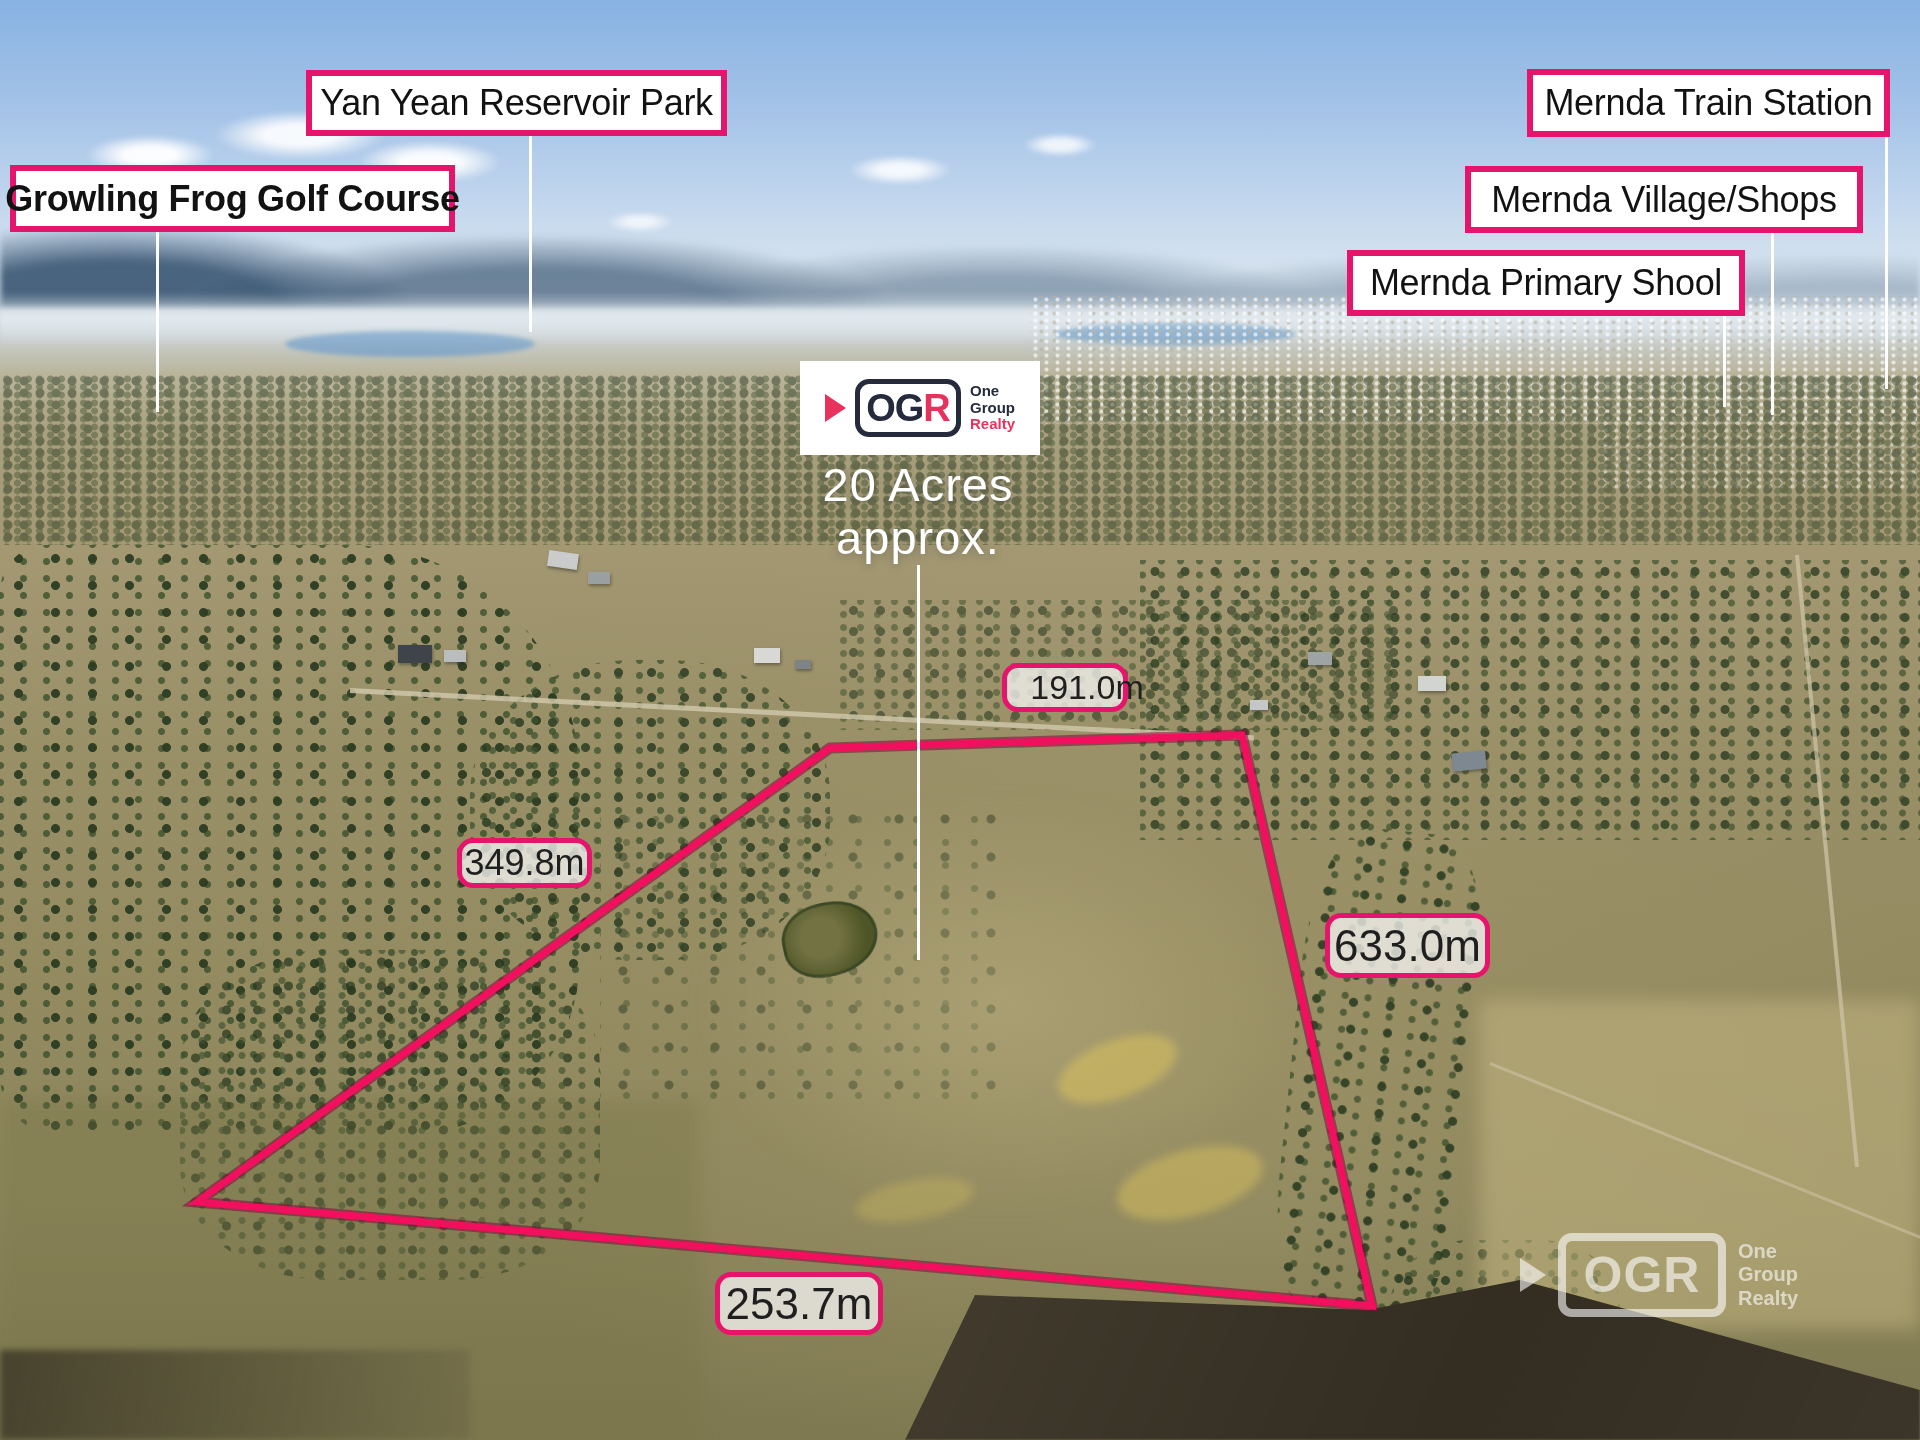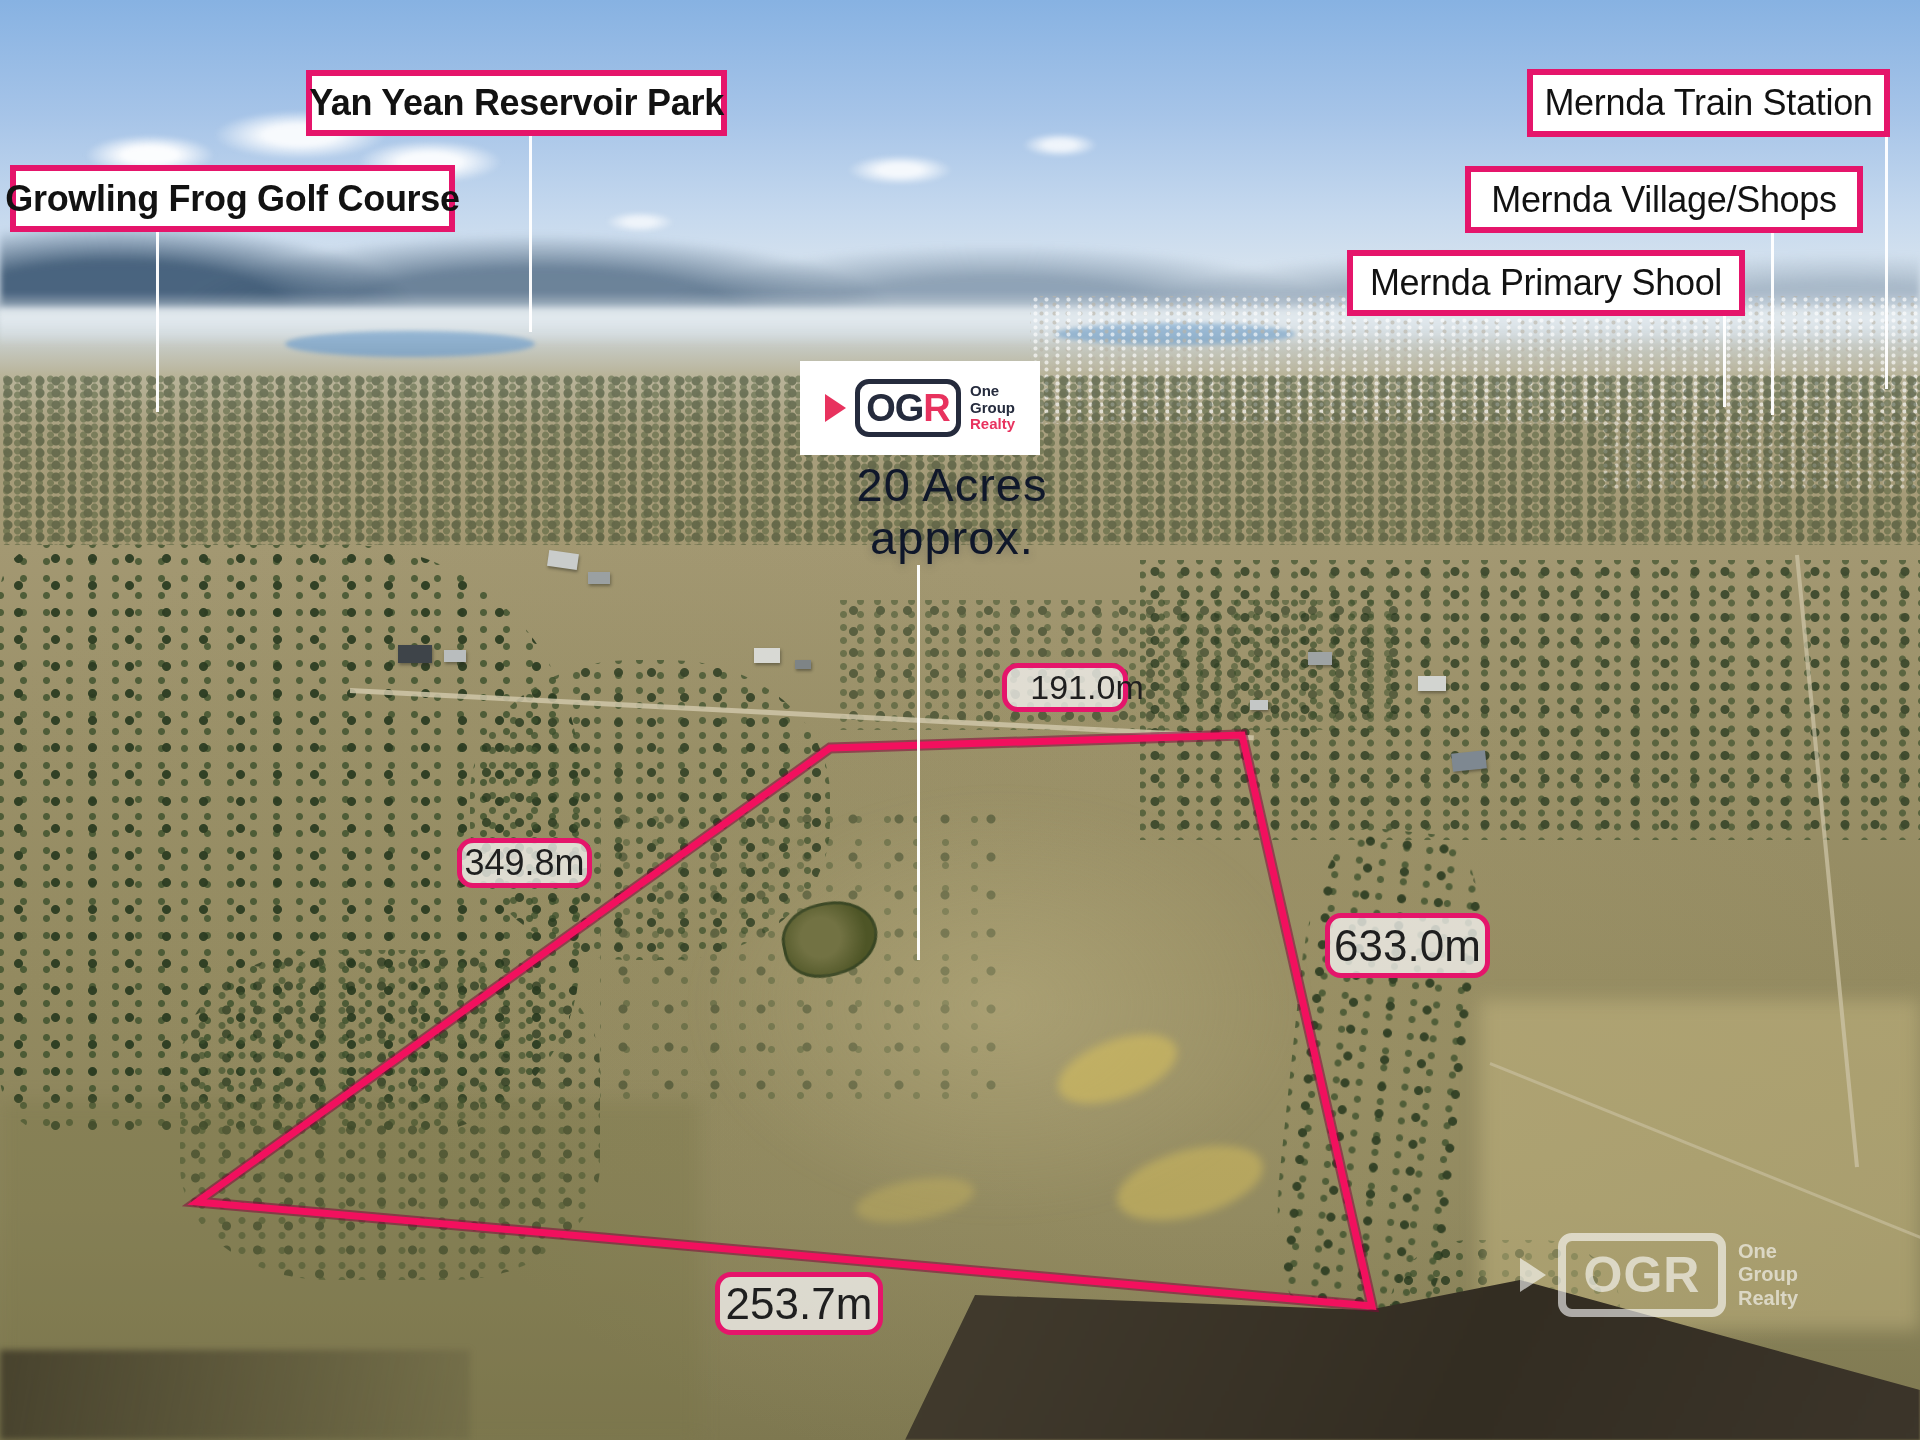--- a/index.html
+++ b/index.html
@@ -67,21 +67,21 @@
   .house{position:absolute;box-shadow:1px 2px 3px rgba(40,40,30,.45);}
 
   
   .vline{position:absolute;width:3px;background:rgba(255,255,255,.96);z-index:6;}
   .loc-label{position:absolute;z-index:8;background:#fff;border:6px solid #e5156b;color:#121212;
     display:flex;align-items:center;justify-content:center;font-size:36px;letter-spacing:-.3px;white-space:nowrap;}
   .chip{position:absolute;z-index:8;background:rgba(243,242,239,.78);border:5px solid #e5156b;border-radius:16px;
     color:#1f1f1f;display:flex;align-items:center;justify-content:center;white-space:nowrap;}
   #boundary-svg{position:absolute;left:0;top:0;z-index:5;}
   #area-text{position:absolute;left:918px;top:458px;transform:translateX(-50%);z-index:7;text-align:center;
-    color:#0f172a;font-size:47px;line-height:1.13;letter-spacing:1px;text-shadow:0 2px 8px rgba(70,70,70,.4);margin-left:34px;}
+    color:#ffffff;font-size:47px;line-height:1.13;letter-spacing:1px;text-shadow:0 2px 8px rgba(70,70,70,.4);}
 
   #center-logo{position:absolute;left:800px;top:361px;width:240px;height:94px;background:#fff;z-index:8;
     display:flex;align-items:center;justify-content:center;gap:9px;}
   .play{width:0;height:0;border-top:14px solid transparent;border-bottom:14px solid transparent;border-left:21px solid #e8325e;}
   .ogr-rect{width:106px;height:58px;border:5px solid #252b3d;border-radius:14px;display:flex;align-items:center;justify-content:center;}
   .ogr-word{font-size:38px;font-weight:700;letter-spacing:-1px;color:#252b3d;}
   .pink-part{color:#e8325e;}
   .tagline{display:flex;flex-direction:column;font-size:15px;font-weight:700;color:#252b3d;line-height:1.1;}
 
   #watermark{position:absolute;left:1520px;top:1233px;z-index:8;display:flex;align-items:center;gap:12px;opacity:.6;color:#fff;}
@@ -142,21 +142,21 @@
   <polygon fill="none" stroke="#f2105e" stroke-width="7" stroke-linejoin="miter" points="830,748 1242,735 1372,1306 197,1202"></polygon>
 </svg>
 
 <div class="vline" style="left:529px;top:136px;height:196px;"></div>
 <div class="vline" style="left:156px;top:232px;height:180px;"></div>
 <div class="vline" style="left:1885px;top:137px;height:252px;"></div>
 <div class="vline" style="left:1771px;top:233px;height:182px;"></div>
 <div class="vline" style="left:1723px;top:316px;height:91px;"></div>
 <div class="vline" style="left:917px;top:565px;height:395px;"></div>
 
-<div class="loc-label" style="left:306px;top:70px;width:421px;height:66px;font-weight:bold;">
+<div class="loc-label" style="left:306px;top:70px;width:421px;height:66px;">
   <span>Yan Yean Reservoir Park</span>
 </div>
 <div class="loc-label" style="left:10px;top:165px;width:445px;height:67px;font-weight:bold;">
   <span>Growling Frog Golf Course</span>
 </div>
 <div class="loc-label" style="left:1527px;top:69px;width:363px;height:68px;">
   <span>Mernda Train Station</span>
 </div>
 <div class="loc-label" style="left:1427px;top:166px;width:398px;height:67px;margin-left:38px;">
   <span>Mernda Village/Shops</span>

